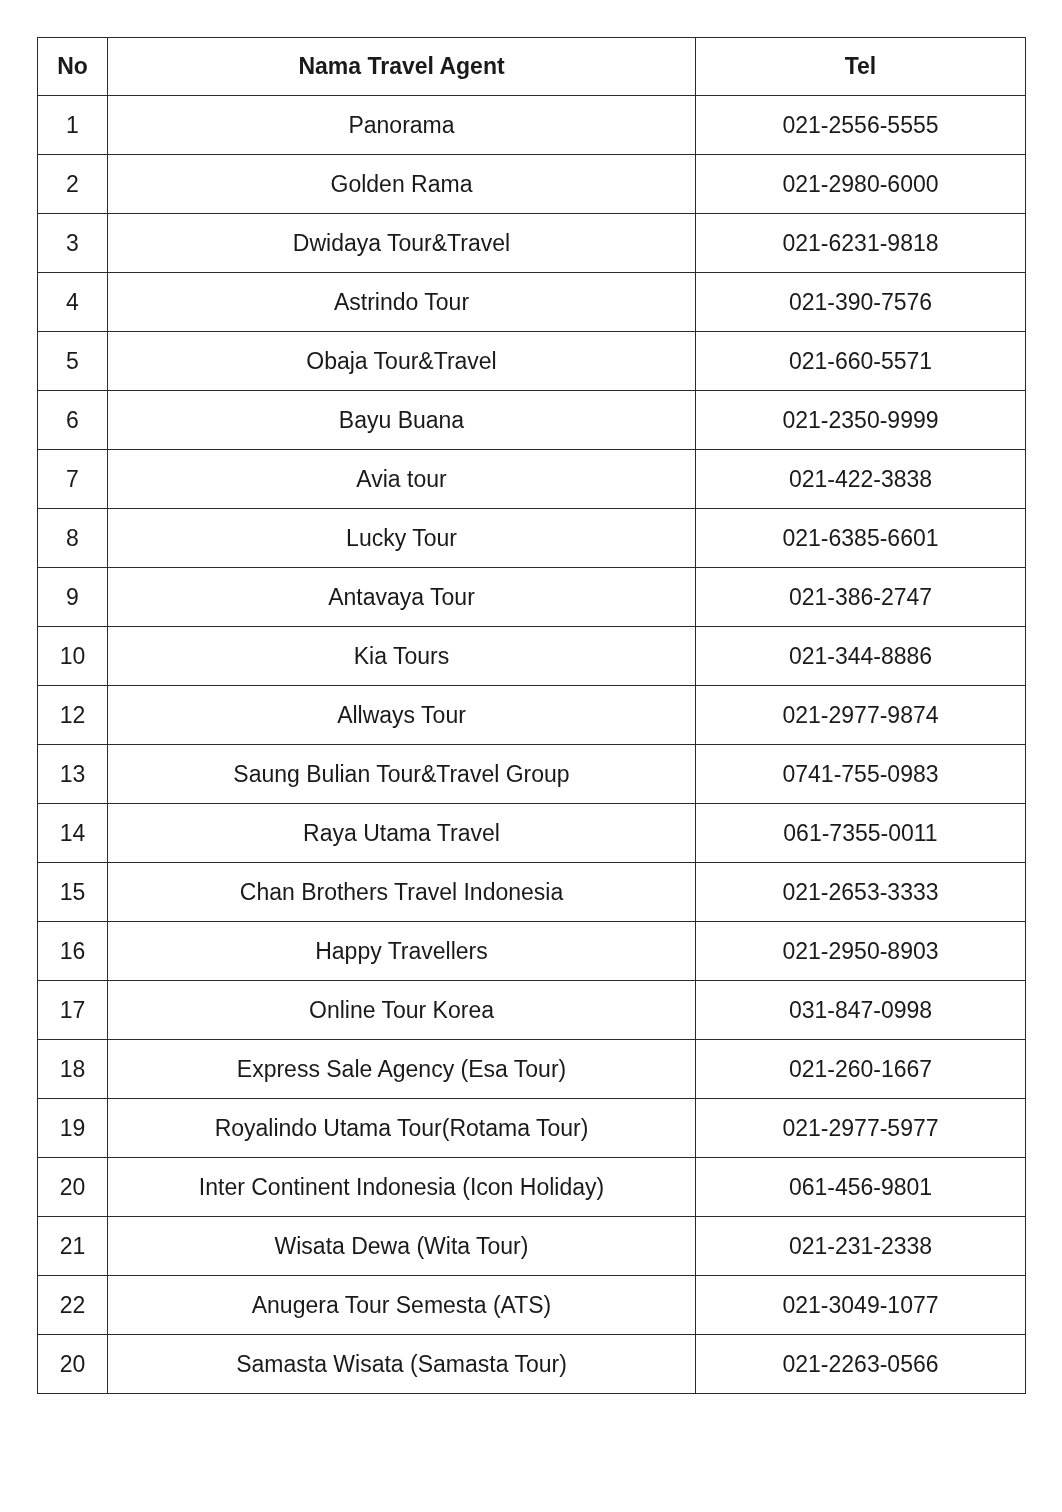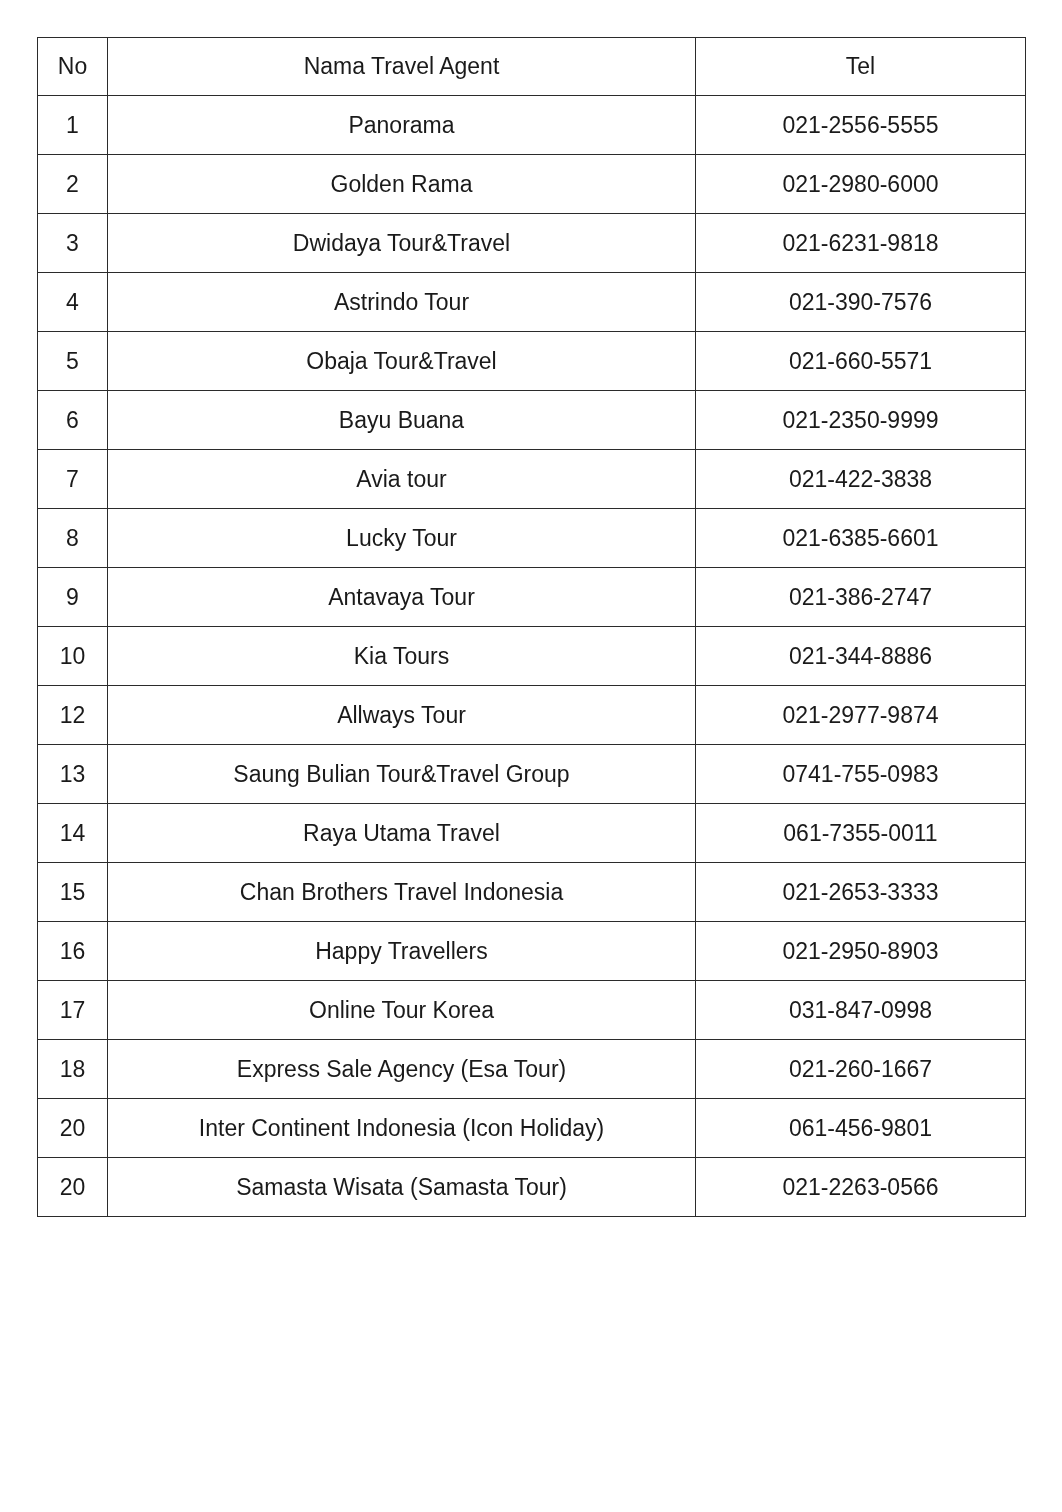--- a/index.html
+++ b/index.html
@@ -10,21 +10,21 @@
       width: 988px;
       table-layout: fixed;
     }
     th, td {
       border: 1.5px solid #2b2b2b;
       text-align: center;
       vertical-align: middle;
       padding: 0;
       font-size: 23px;
     }
-    th { height: 57px; font-weight: normal; font-size: 23px; }
+    th { height: 57px; font-weight: bold; font-size: 23px; }
     td { height: 58px; font-weight: normal; }
     col.no { width: 70px; }
     col.name { width: 588px; }
     col.tel { width: 330px; }
   </style>
 </head>
 <body>
 
 <table>
   <colgroup>
@@ -119,23 +119,38 @@
         <td>17</td>
         <td>Online Tour Korea</td>
         <td>031-847-0998</td>
       </tr>
       <tr>
         <td>18</td>
         <td>Express Sale Agency (Esa Tour)</td>
         <td>021-260-1667</td>
       </tr>
       <tr>
+        <td>19</td>
+        <td>Royalindo Utama Tour(Rotama Tour)</td>
+        <td>021-2977-5977</td>
+      </tr>
+      <tr>
         <td>20</td>
         <td>Inter Continent Indonesia (Icon Holiday)</td>
         <td>061-456-9801</td>
+      </tr>
+      <tr>
+        <td>21</td>
+        <td>Wisata Dewa (Wita Tour)</td>
+        <td>021-231-2338</td>
+      </tr>
+      <tr>
+        <td>22</td>
+        <td>Anugera Tour Semesta (ATS)</td>
+        <td>021-3049-1077</td>
       </tr>
       <tr>
         <td>20</td>
         <td>Samasta Wisata (Samasta Tour)</td>
         <td>021-2263-0566</td>
       </tr>
     </tbody>
 </table>
 
 </body></html>

